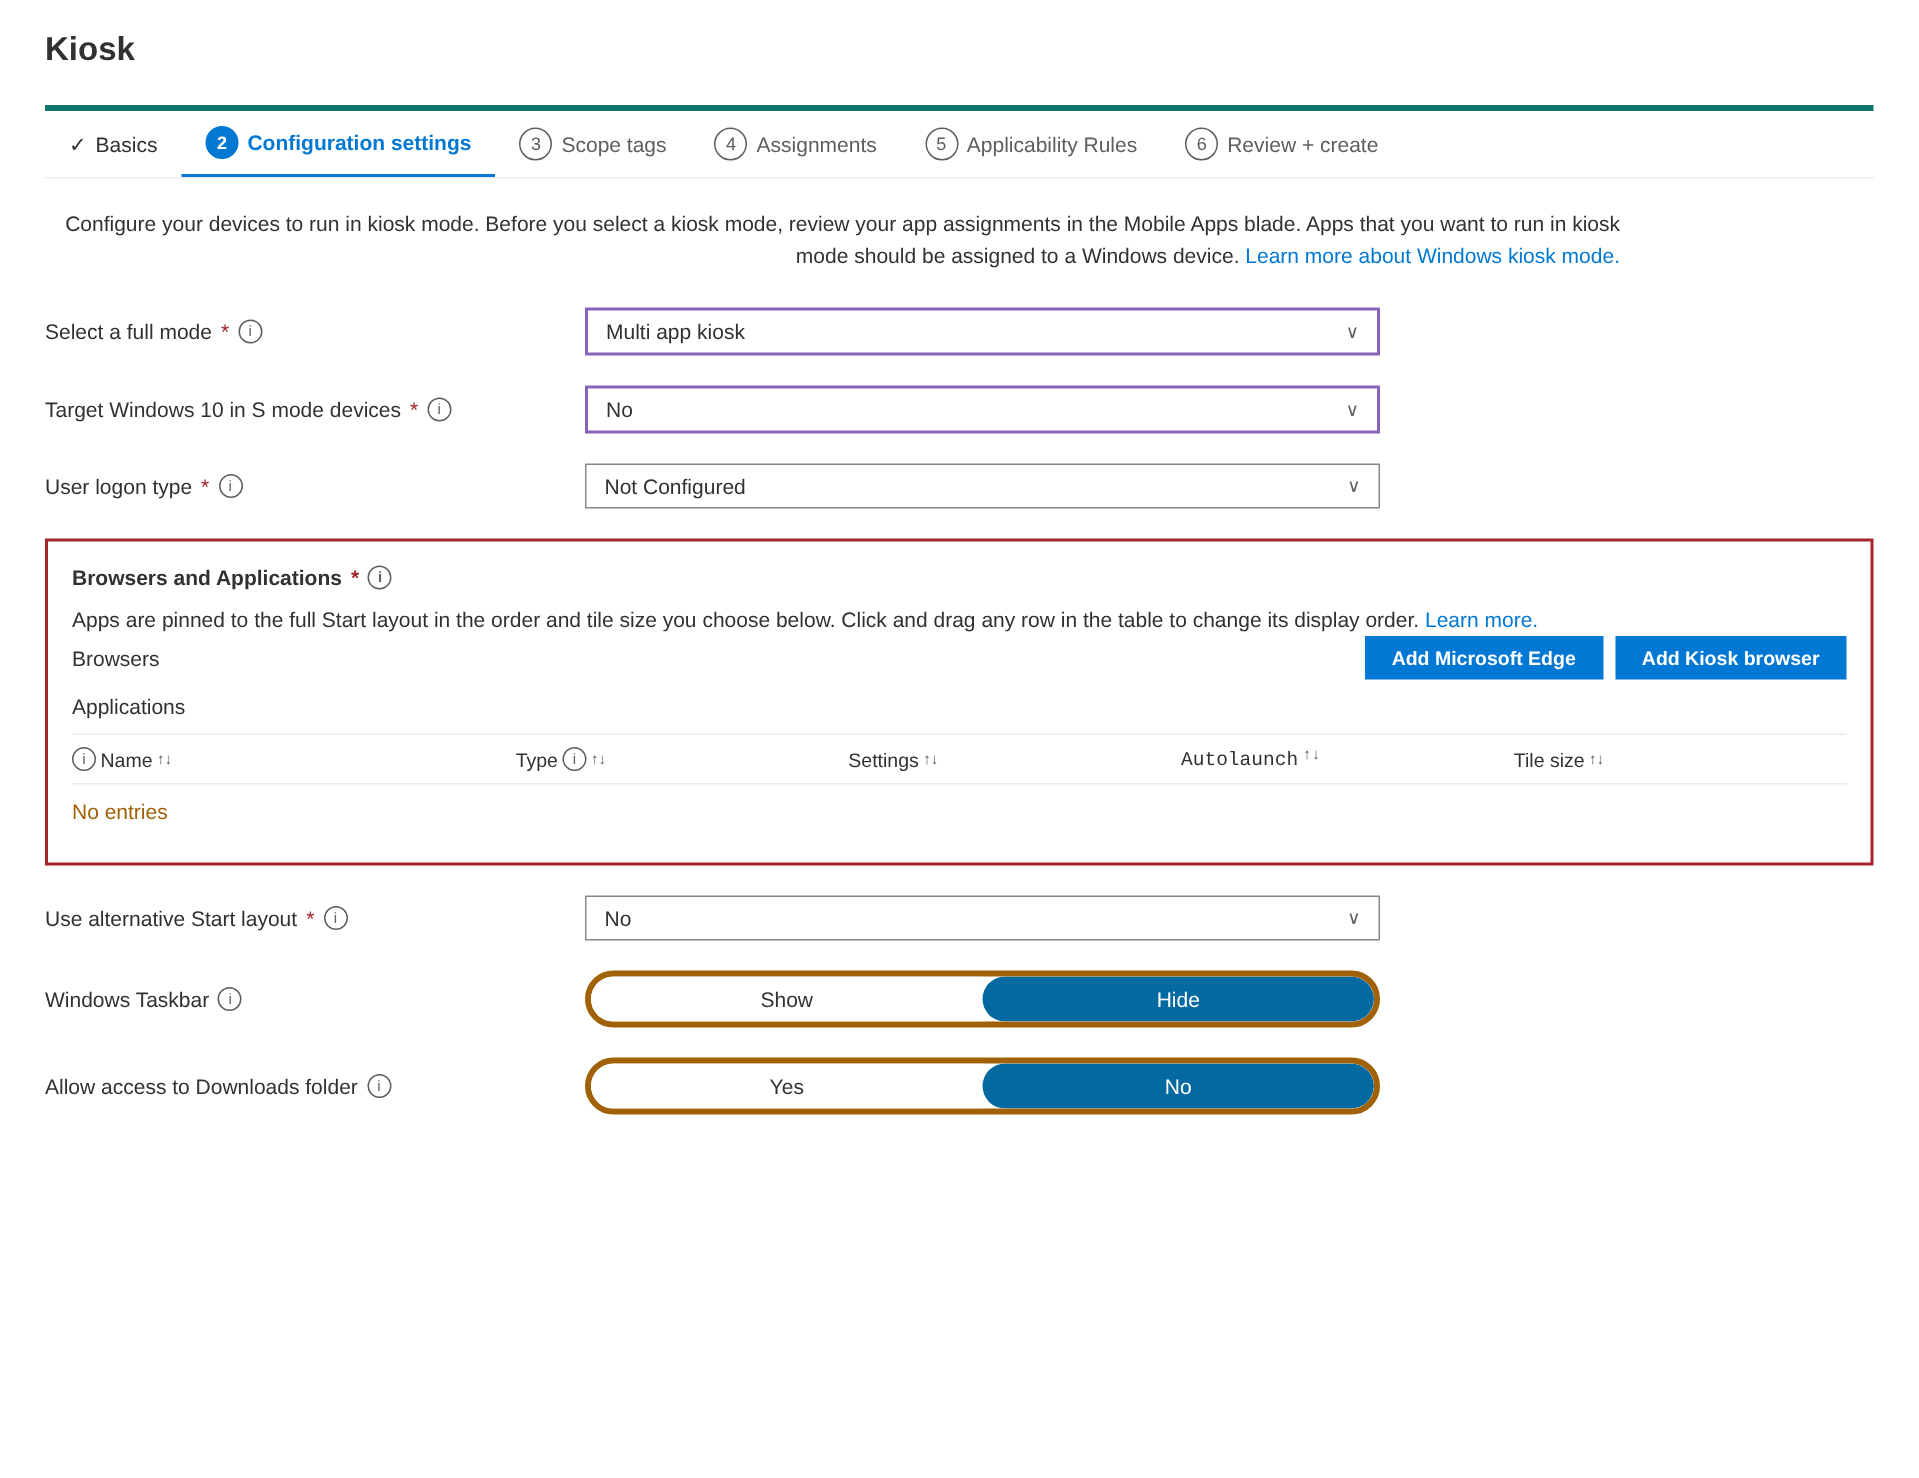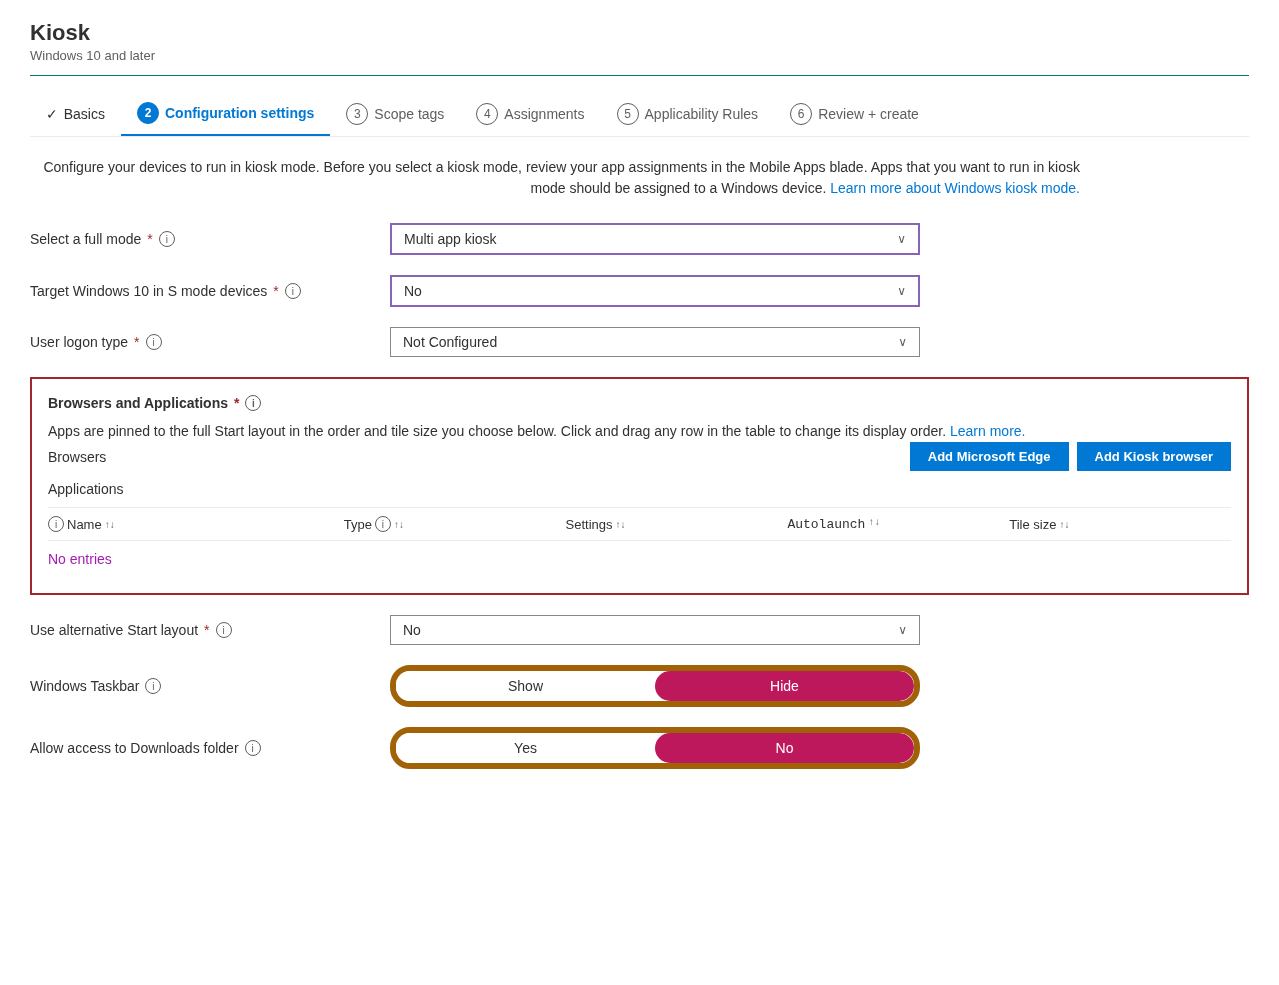--- a/index.html
+++ b/index.html
@@ -1,20 +1,20 @@
 <!DOCTYPE html>
 <html><head>
   <meta charset="utf-8">
   <style>
     * { box-sizing: border-box; margin: 0; padding: 0; }
     body { font-family: 'Segoe UI', Arial, sans-serif; font-size: 14px; color: #323130; background: #fff; }
 
     .page-container { padding: 20px 30px; max-width: 1279px; }
 
-    .page-header { border-bottom: 1px solid #0f766e; padding-bottom: 12px; margin-bottom: 16px; }
+    .page-header { border-bottom: 4px solid #0f766e; padding-bottom: 24px; }
     .page-title { font-size: 22px; font-weight: 600; color: #323130; }
     .page-subtitle { font-size: 13px; color: #605e5c; margin-top: 2px; }
 
     .wizard-steps { display: flex; align-items: center; gap: 0; margin-bottom: 20px; border-bottom: 1px solid #edebe9; padding-bottom: 0; }
     .wizard-step { display: flex; align-items: center; padding: 10px 16px; cursor: pointer; position: relative; color: #605e5c; font-size: 14px; white-space: nowrap; }
     .wizard-step.active { color: #0078d4; font-weight: 600; border-bottom: 2px solid #0078d4; }
     .wizard-step.completed { color: #323130; }
     .step-number { width: 22px; height: 22px; border-radius: 50%; border: 1.5px solid #605e5c; display: inline-flex; align-items: center; justify-content: center; font-size: 12px; margin-right: 6px; }
     .wizard-step.active .step-number { background: #0078d4; color: #fff; border-color: #0078d4; }
     .check-icon { color: #323130; font-size: 14px; margin-right: 6px; }
@@ -43,36 +43,35 @@
     .btn-blue { background: #0078d4; color: #fff; border: none; padding: 7px 18px; font-size: 13px; font-weight: 600; cursor: pointer; white-space: nowrap; }
 
     .table-header { display: flex; align-items: center; border-top: 1px solid #edebe9; border-bottom: 1px solid #edebe9; padding: 8px 0; margin-top: 10px; }
     .col-name { flex: 2; font-size: 13px; color: #323130; display: flex; align-items: center; gap: 3px; }
     .col-type { flex: 1.5; font-size: 13px; color: #323130; display: flex; align-items: center; gap: 3px; }
     .col-settings { flex: 1.5; font-size: 13px; color: #323130; display: flex; align-items: center; gap: 3px; }
     .col-autolaunch { flex: 1.5; font-size: 13px; color: #323130; display: flex; align-items: flex-start; gap: 3px; font-family: Liberation Mono, monospace; }
     .col-tilesize { flex: 1.5; font-size: 13px; color: #323130; display: flex; align-items: center; gap: 3px; }
     .sort-icon { font-size: 10px; color: #605e5c; }
 
-    .no-entries { padding: 10px 0; font-size: 14px; color: #a21caf; }
+    .no-entries { padding: 10px 0; font-size: 14px; color: #a16207; }
 
     .toggle-row { display: flex; align-items: center; margin-bottom: 20px; }
     .toggle-label { min-width: 360px; display: flex; align-items: center; gap: 6px; font-size: 14px; }
-    .toggle-container { display: flex; border: 6px solid #a16207; border-radius: 20px; overflow: hidden; min-width: 530px; }
+    .toggle-container { display: flex; border: 4px solid #a16207; border-radius: 20px; overflow: hidden; min-width: 530px; }
     .toggle-option { flex: 1; padding: 7px 0; text-align: center; font-size: 14px; cursor: pointer; background: #fff; color: #323130; }
-    .toggle-option.selected { background: #be185d; color: #fff; border-radius: 18px; }
+    .toggle-option.selected { background: #0369a1; color: #fff; border-radius: 18px; }
   </style>
 </head>
 <body>
 
 <div class="page-container">
 
   <div class="page-header">
     <div class="page-title">Kiosk</div>
-    <div class="page-subtitle">Windows 10 and later</div>
   </div>
 
   <div class="wizard-steps">
 
     <div class="wizard-step completed">
       <span class="check-icon">✓</span>
       <span>Basics</span>
     </div>
 
     <div class="wizard-step active">

